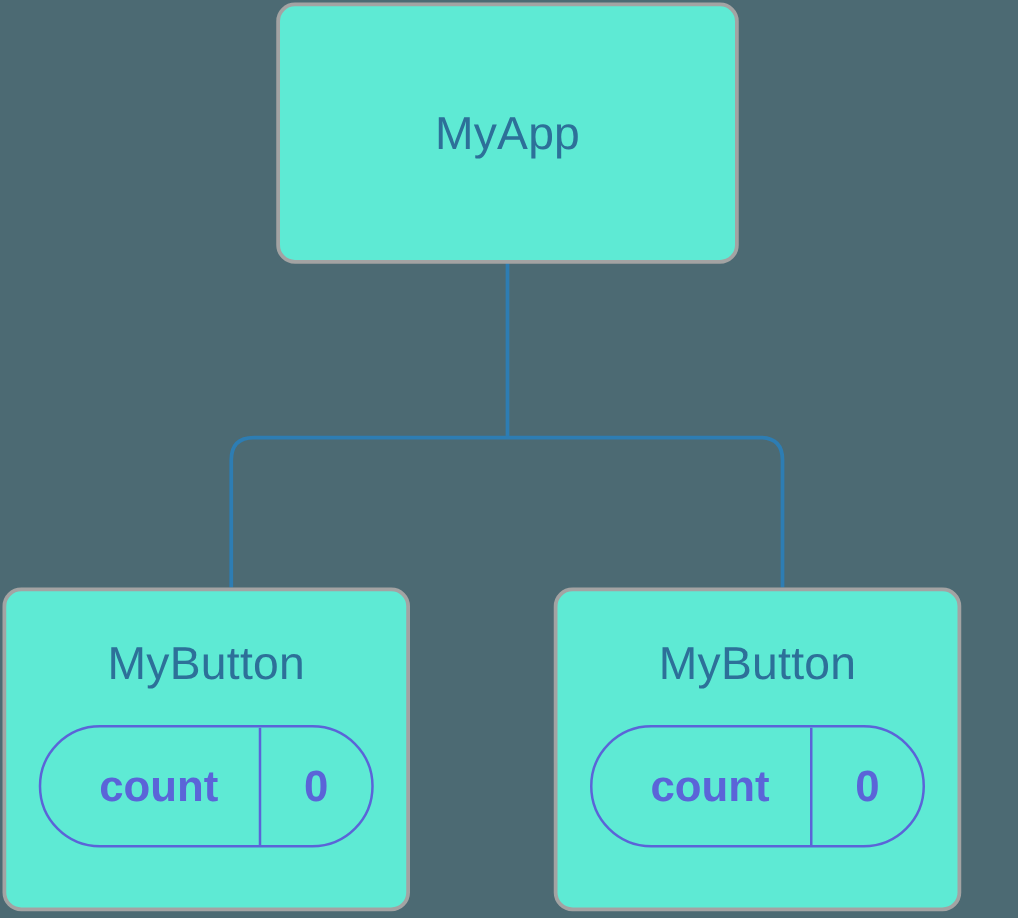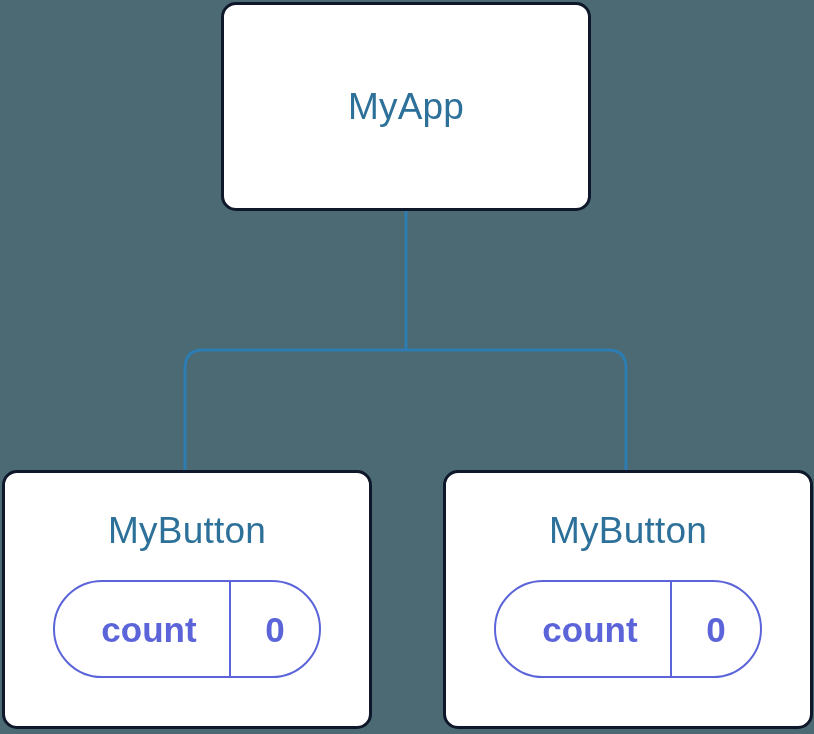--- a/index.html
+++ b/index.html
@@ -27,40 +27,40 @@
     left: 0;
     top: 0;
     width: 814px;
     height: 734px;
     pointer-events: none;
   }
 
   
   .node-card {
     position: absolute;
-    background: #ffffff;
-    border: 3px solid #0f172a;
+    background: #5eead4;
+    border: 3px solid #a3a3a3;
     border-radius: 15px;
     box-sizing: border-box;
     display: flex;
     flex-direction: column;
     align-items: center;
   }
 
   .node-root {
     left: 221px;
     top: 2px;
     width: 370px;
     height: 209px;
     justify-content: center;
   }
 
   .node-leaf {
     top: 470px;
-    width: 370px;
+    width: 326px;
     height: 259px;
     justify-content: flex-start;
     padding-top: 39px;
   }
   .node-leaf-left  { left: 2px; }
   .node-leaf-right { left: 443px; }
 
   .node-title {
     color: #2d7099;
     font-size: 37px;

